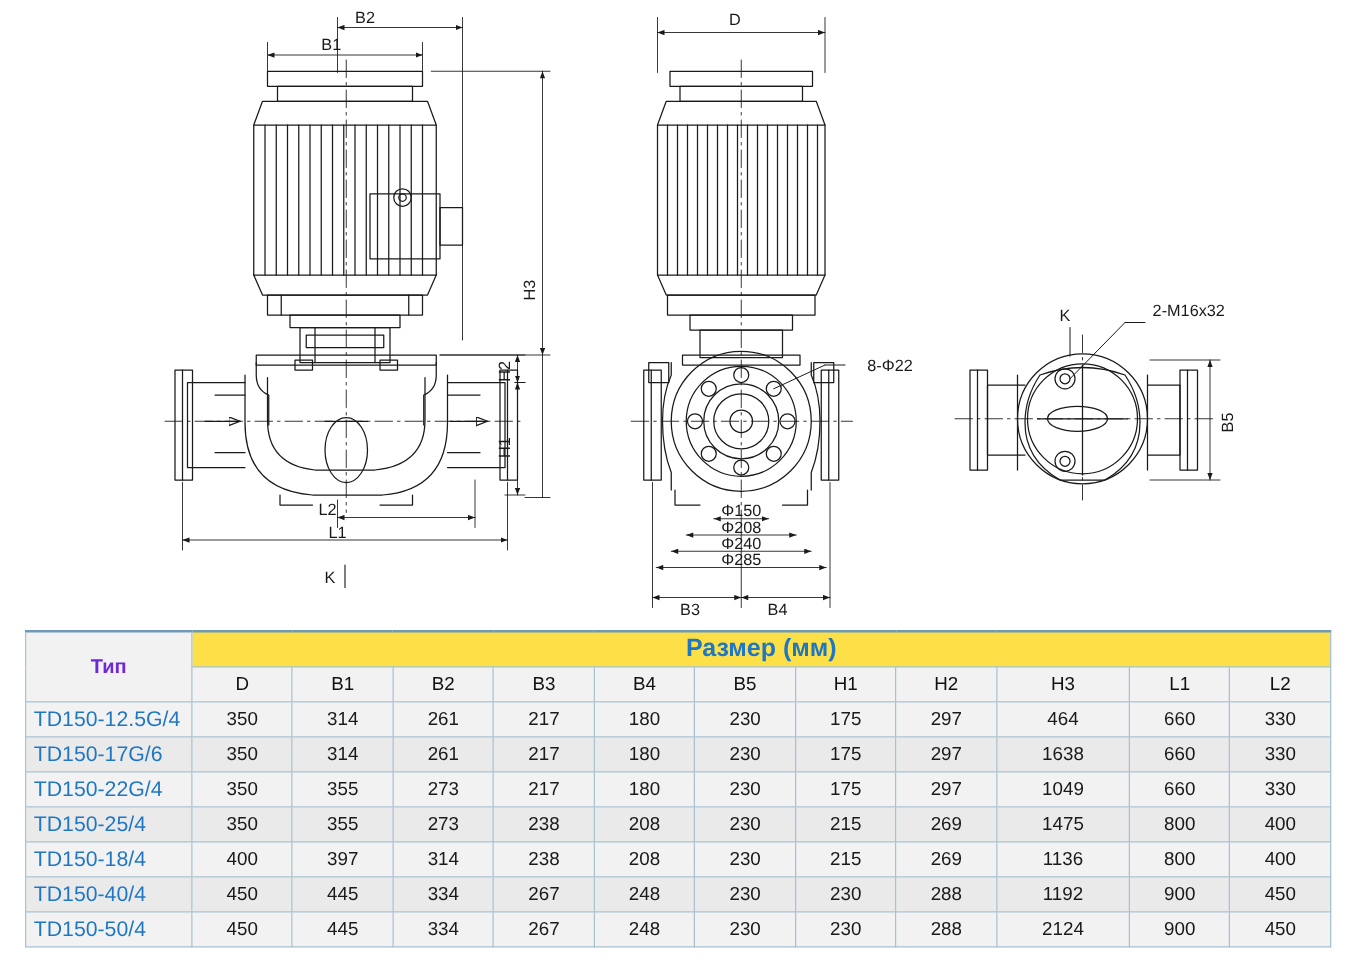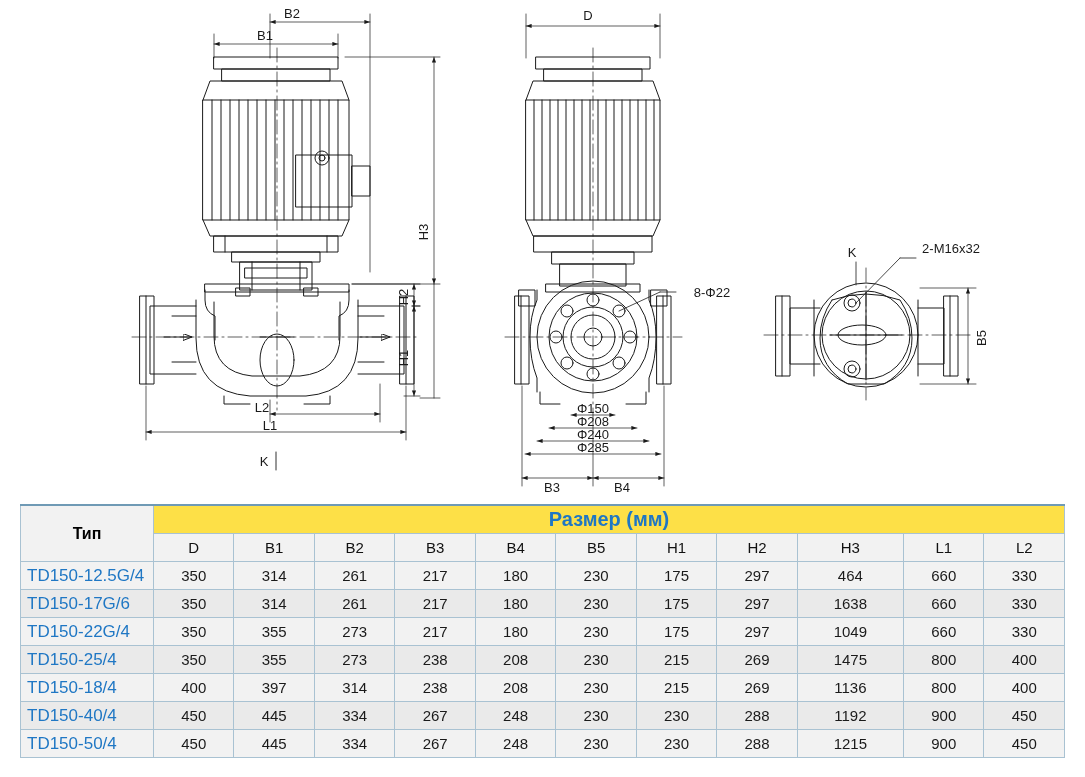--- a/index.html
+++ b/index.html
@@ -7,21 +7,21 @@
   .page{position:relative;width:1085px;height:656px;}
 
   
   .drawing{position:relative;width:1085px;height:498px;}
   .drawing svg{position:absolute;left:0;top:0;}
 
   
   .tablewrap{position:absolute;left:20px;top:504px;width:1045px;}
   table{border-collapse:collapse;width:1045px;font-size:15px;}
   th,td{border:1px solid #9fb7c8;text-align:center;padding:0;height:27px;line-height:27px;}
-  .hdr-type{width:132px;color:#000000;font-weight:bold;font-size:16px;background:#f2f2f2;margin-top:39px;}
+  .hdr-type{width:132px;color:#6d28d9;font-weight:bold;font-size:16px;background:#f2f2f2;margin-top:39px;}
   .hdr-size{color:#1f77c4;font-weight:bold;font-size:20px;background:#fde047;}
   .hdr-sub{color:#111;font-weight:normal;font-size:15px;background:#f2f2f2;}
   tbody td{background:#f2f2f2;}
   tbody td.model{color:#1f77c4;text-align:left;padding-left:6px;font-size:17px;}
   tbody tr:nth-child(even) td{background:#eaeaea;}
   table, th, td{border-color:#a9c2d2;}
   .toprule{border-top:2px solid #6f9ab5;}
 </style>
 </head>
 <body>
@@ -450,21 +450,21 @@
         <tr>
           <td class="model">TD150-50/4</td>
           <td>450</td>
           <td>445</td>
           <td>334</td>
           <td>267</td>
           <td>248</td>
           <td>230</td>
           <td>230</td>
           <td>288</td>
-          <td>1215</td>
+          <td>2124</td>
           <td>900</td>
           <td>450</td>
         </tr>
       </tbody>
     </table>
   </div>
 
 </div>
 
 </body></html>

